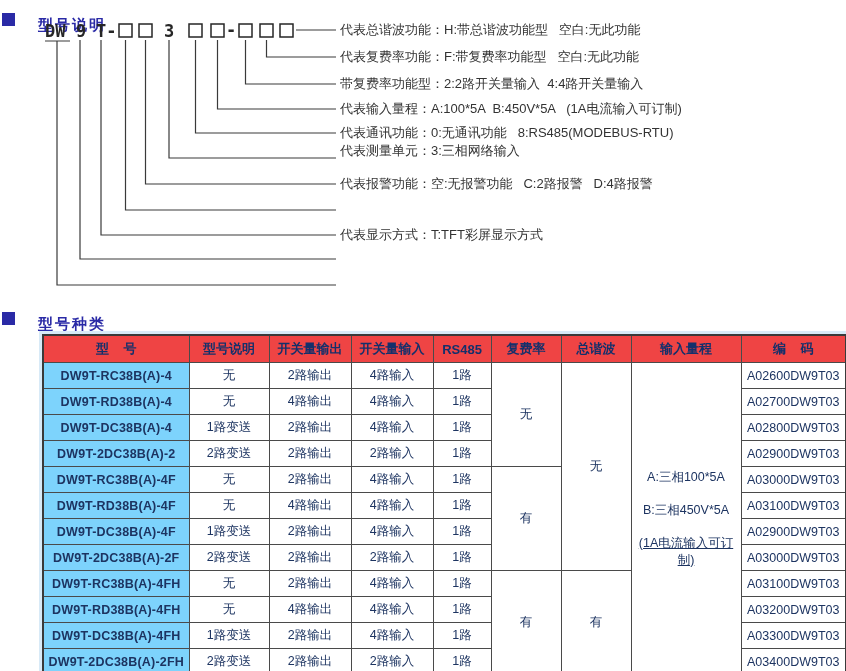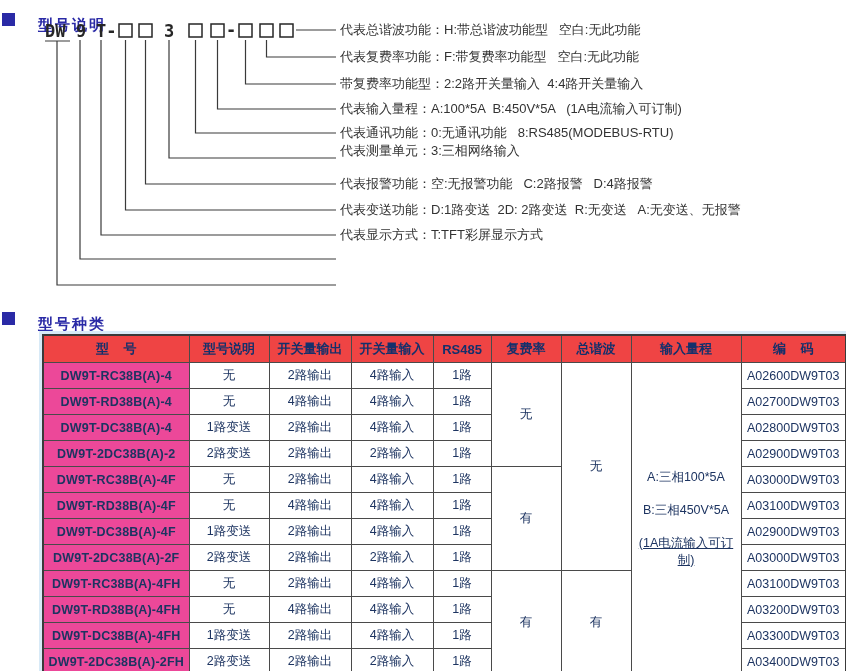--- a/index.html
+++ b/index.html
@@ -31,21 +31,21 @@
   }
   table.types th, table.types td {
     border:1px solid #4a4a4a; padding:0; overflow:hidden;
     font-size:12.5px; color:#1d3461; text-align:center; height:25px;
   }
   table.types thead th {
     background:#ef4444; height:26px; font-size:13px; font-weight:bold;
     color:#14306b; white-space:pre;
   }
   td.model {
-    background:#ec4899; text-align:left; padding-left:7px;
+    background:#7dd3fc; text-align:left; padding-left:7px;
     font-size:12px; font-weight:bold; color:#1d3461; letter-spacing:0.2px;margin-left:15px;
   }
   td.range { text-align:left; padding-left:10px; }
   .range-line { margin:0 0 16px 0; }
   .range-line.last { margin-bottom:0;text-decoration:underline; }
 </style>
 </head>
 <body>
 
 <div class="stage">
@@ -86,21 +86,20 @@
         <path d="M45 41 H70 M57 41 V285 H336"></path>
       </g>
     </svg>
     <div class="dlabel" style="top:21px">代表总谐波功能：H:带总谐波功能型   空白:无此功能</div>
     <div class="dlabel" style="top:48px">代表复费率功能：F:带复费率功能型   空白:无此功能</div>
     <div class="dlabel" style="top:75px">带复费率功能型：2:2路开关量输入  4:4路开关量输入</div>
     <div class="dlabel" style="top:100px">代表输入量程：A:100*5A  B:450V*5A   (1A电流输入可订制)</div>
     <div class="dlabel" style="top:124px">代表通讯功能：0:无通讯功能   8:RS485(MODEBUS-RTU)</div>
     <div class="dlabel" style="top:142px">代表测量单元：3:三相网络输入</div>
     <div class="dlabel" style="top:175px">代表报警功能：空:无报警功能   C:2路报警   D:4路报警</div>
-    <div class="dlabel" style="top:201px">代表变送功能：D:1路变送  2D: 2路变送  R:无变送   A:无变送、无报警</div>
     <div class="dlabel" style="top:226px">代表显示方式：T:TFT彩屏显示方式</div>
   </div>
 
   <div class="sec-title" id="sec2">
     <span class="sec-sq"></span>
     <span class="sec-text">型号种类</span>
   </div>
 
   <div class="types-table-wrap">
     <table class="types">

